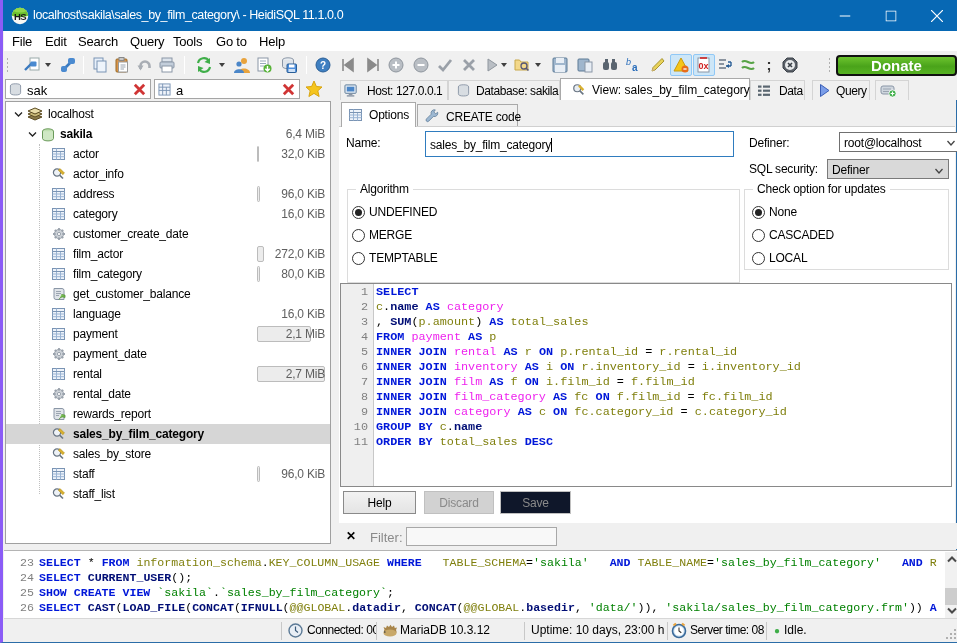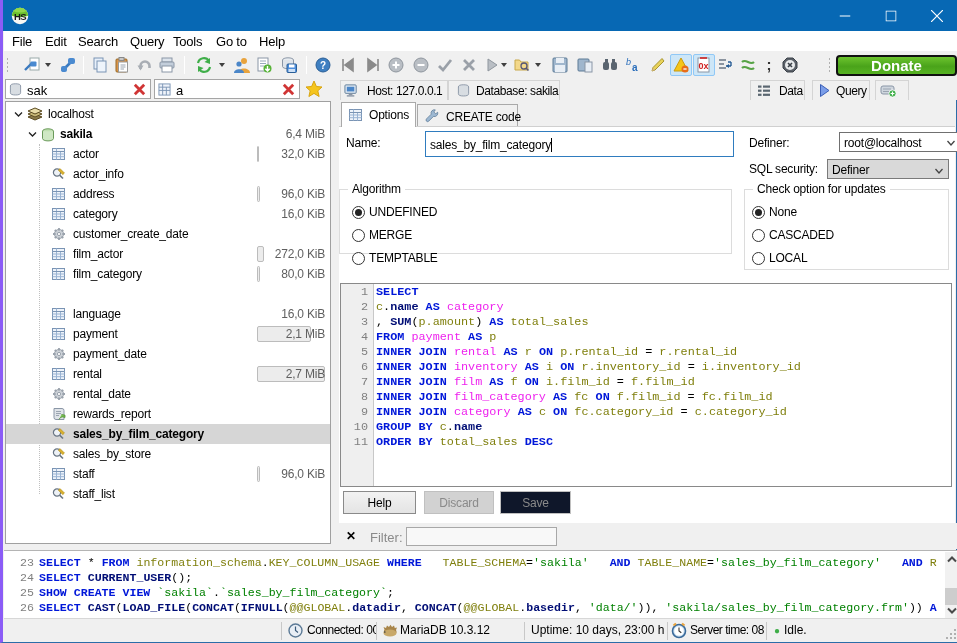--- a/index.html
+++ b/index.html
@@ -111,20 +111,21 @@
             <circle cx="9" cy="9" r="8.2"></circle>
           </clipPath>
         </defs>
         <circle cx="9" cy="9" r="8.2" fill="#f8f8f4"></circle>
         <g clip-path="url(#hsclip)">
           <path d="M0 0 H18 V8.5 Q9 12 0 8.5 Z" fill="#6abf2e"></path>
           <path d="M2 0 H16 V4 Q9 7 2 4 Z" fill="#8fd84a"></path>
         </g>
         <text x="9" y="13" font-size="9.5" font-weight="bold" fill="#1a1a1a" text-anchor="middle" font-family="Liberation Sans" letter-spacing="-0.5">HS</text>
       </svg>
+    <div class="ttext">localhost\sakila\sales_by_film_category\ - HeidiSQL 11.1.0.0</div>
     <div class="winbtn" id="btnmin">
         <svg width="11" height="11">
           <rect x="0" y="5" width="11" height="1" fill="#fff"></rect>
         </svg>
       </div>
     <div class="winbtn" id="btnmax">
         <svg width="11" height="11">
           <rect x="0.5" y="0.5" width="10" height="10" fill="none" stroke="#fff"></rect>
         </svg>
       </div>
@@ -325,20 +326,28 @@
           <rect x="3" y="13" width="8" height="1.5" fill="#8a96a6"></rect>
         </svg>
       <span style="position:absolute;left:26px;top:3px">Host: 127.0.0.1</span>
     </div>
     <div class="maintab" style="left:444px;top:2px;width:112px;height:20px">
       <svg style="position:absolute;left:8px;top:3px" width="13" height="13" viewBox="0 0 14 14">
           <ellipse cx="7" cy="3.2" rx="5.5" ry="2.4" fill="#d8dde2" stroke="#8a96a6"></ellipse>
           <path d="M1.5 3.2 V10.5 A5.5 2.4 0 0 0 12.5 10.5 V3.2" fill="#d8dde2" stroke="#8a96a6"></path>
         </svg>
       <span style="position:absolute;left:27px;top:3px">Database: sakila</span>
+    </div>
+    <div class="maintab active" style="left:556px;top:0px;width:190px;height:22px;background:#fff;border:1px solid #a9a9a9;border-bottom:none;z-index:2">
+      <svg style="position:absolute;left:11px;top:4px" width="14" height="14" viewBox="0 0 16 16">
+          <circle cx="6" cy="6" r="4" fill="#e8edf2" stroke="#6a7684" stroke-width="1.4"></circle>
+          <path d="M9 9 L13 13" stroke="#6a7684" stroke-width="1.8"></path>
+          <path d="M9 2 L14 7 L12 9 L7 4 Z" fill="#d9b030"></path>
+        </svg>
+      <span style="position:absolute;left:31px;top:4px;letter-spacing:0">View: sales_by_film_category</span>
     </div>
     <div class="maintab" style="left:746px;top:2px;width:55px;height:20px">
       <svg style="position:absolute;left:6px;top:3px" width="14" height="14" viewBox="0 0 14 14">
           <g fill="#5a6670">
             <rect x="1" y="1.5" width="3.5" height="2.2"></rect>
             <rect x="6" y="1.5" width="7" height="2.2"></rect>
             <rect x="1" y="5.6" width="3.5" height="2.2"></rect>
             <rect x="6" y="5.6" width="7" height="2.2"></rect>
             <rect x="1" y="9.7" width="3.5" height="2.2"></rect>
             <rect x="6" y="9.7" width="7" height="2.2"></rect>
@@ -429,20 +438,26 @@
         <div class="bar" style="width:7px"></div>
       </div>
     <div class="trow" style="top:162px">
         <svg class="ticn" style="left:46px" viewBox="0 0 14 14">
           <use href="#i-tbl"></use>
         </svg>
         <span class="lbl" style="left:67px">film_category</span>
         <span class="sz">80,0 KiB</span>
         <div class="bar" style="width:3px"></div>
       </div>
+    <div class="trow" style="top:182px">
+        <svg class="ticn" style="left:46px" viewBox="0 0 14 14">
+          <use href="#i-prc"></use>
+        </svg>
+        <span class="lbl" style="left:67px">get_customer_balance</span>
+      </div>
     <div class="trow" style="top:202px">
         <svg class="ticn" style="left:46px" viewBox="0 0 14 14">
           <use href="#i-tbl"></use>
         </svg>
         <span class="lbl" style="left:67px">language</span>
         <span class="sz">16,0 KiB</span>
       </div>
     <div class="trow" style="top:222px">
         <svg class="ticn" style="left:46px" viewBox="0 0 14 14">
           <use href="#i-tbl"></use>
@@ -521,21 +536,21 @@
     <label class="flbl" style="left:7px;top:36px">Name:</label>
     <div style="position:absolute;left:86px;top:31px;width:309px;height:26px;background:#fff;border:1px solid #2f7cbf;font-size:12px;padding:6px 0 0 4px;letter-spacing:-0.2px">sales_by_film_category<span style="border-left:1px solid #000;margin-left:0px"></span></div>
     <label class="flbl" style="left:410px;top:36px">Definer:</label>
     <div class="combo" style="left:500px;top:32px;width:122px;letter-spacing:-0.2px">root@localhost<svg style="position:absolute;right:4px;top:5px" width="10" height="10" viewBox="0 0 10 10">
           <path d="M1.5 3 L5 7 L8.5 3" fill="none" stroke="#444" stroke-width="1.3"></path>
         </svg></div>
     <label class="flbl" style="left:410px;top:62px">SQL security:</label>
     <div class="combo" style="left:488px;top:59px;width:122px;background:#d9d9d9;border-color:#7a7a7a;letter-spacing:-0.2px">Definer<svg style="position:absolute;right:4px;top:6px" width="10" height="10" viewBox="0 0 10 10">
           <path d="M1.5 3 L5 7 L8.5 3" fill="none" stroke="#444" stroke-width="1.3"></path>
         </svg></div>
-    <div class="gbox" style="left:0;top:89px;width:393px;height:65px">
+    <div class="gbox" style="left:8px;top:89px;width:393px;height:94px">
         <span class="gt">Algorithm</span>
       </div>
     <div class="radio on" style="left:13px;top:106px"></div>
       <span class="rlbl" style="left:30px;top:105px">UNDEFINED</span>
     <div class="radio" style="left:13px;top:129px"></div>
       <span class="rlbl" style="left:30px;top:128px">MERGE</span>
     <div class="radio" style="left:13px;top:152px"></div>
       <span class="rlbl" style="left:30px;top:151px">TEMPTABLE</span>
     <div class="gbox" style="left:405px;top:89px;width:205px;height:81px">
         <span class="gt">Check option for updates</span>

